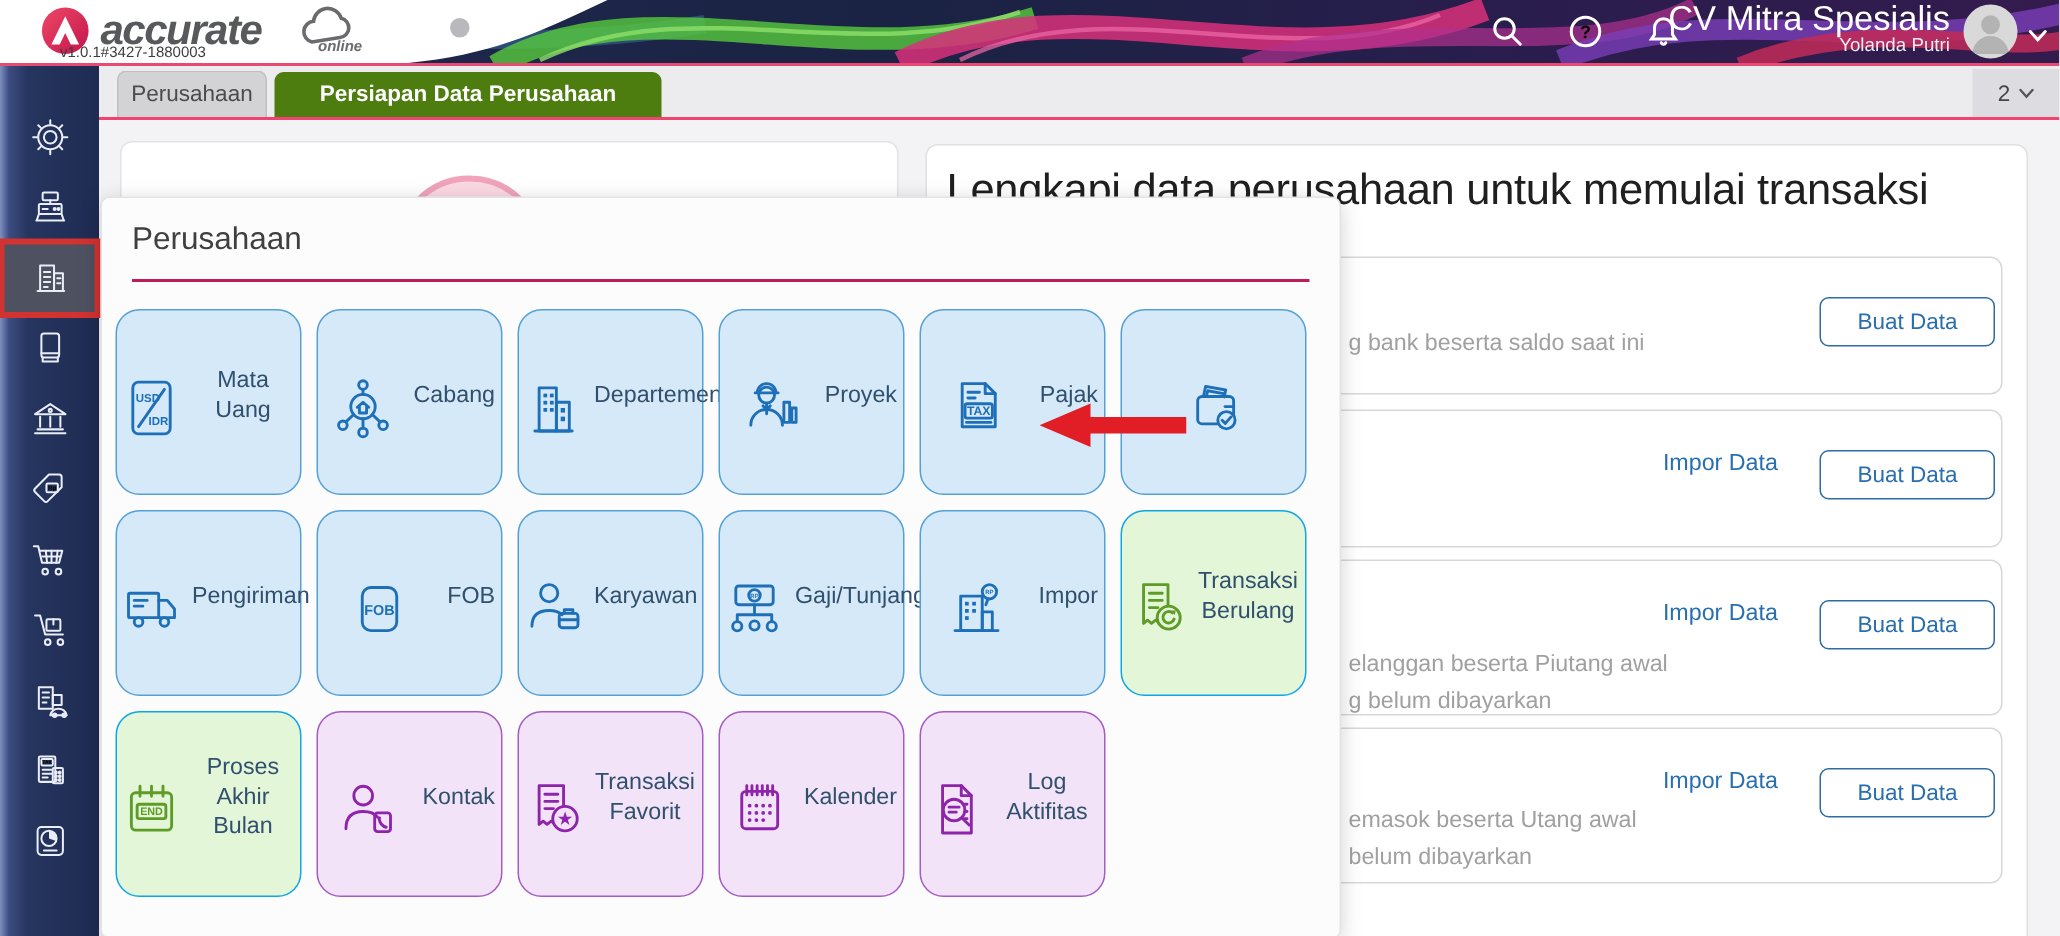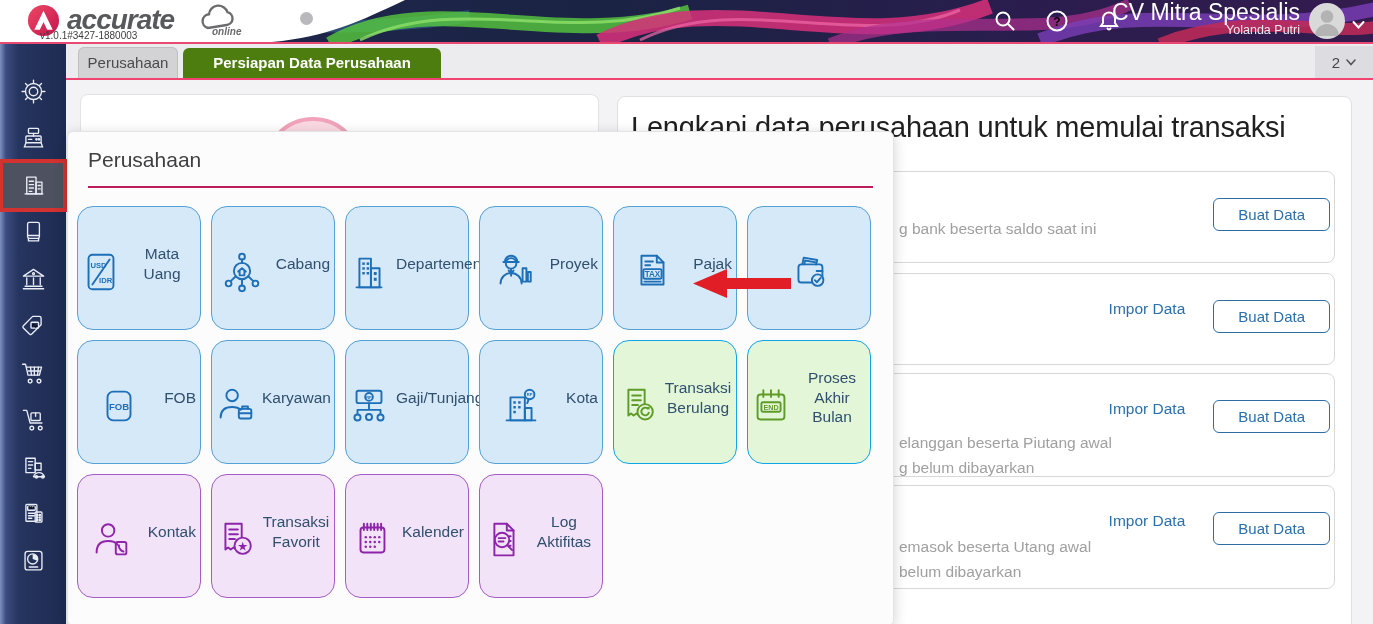--- a/index.html
+++ b/index.html
@@ -387,20 +387,32 @@
             <path d="M17,16 l1.5,-7 14,2.5 -1,4.8"></path>
             <path d="M19,16 l1,-4 11,2"></path>
             <rect x="13" y="16" width="25" height="19" rx="3"></rect>
             <path d="M32,23 h6"></path>
             <circle cx="33" cy="32.5" r="6" fill="#d6e9f8"></circle>
             <path d="M30,32.5 l2.2,2.2 4,-4.5"></path>
           </svg>
         </span>
       </div>
 
+      <div class="tile blue">
+        <span class="ic">
+          <svg viewBox="0 0 48 48">
+            <rect x="8" y="13" width="21" height="17" rx="1"></rect>
+            <path d="M29,18 h6 l5,6 v6 h-11"></path>
+            <path d="M12,18 h9 M12,22 h6"></path>
+            <circle cx="15" cy="33" r="3"></circle>
+              <circle cx="33" cy="33" r="3"></circle>
+          </svg>
+        </span>
+        <span class="lbl">Pengiriman</span>
+      </div>
 
       <div class="tile blue">
         <span class="ic">
           <svg viewBox="0 0 48 48">
             <rect x="12" y="9" width="24" height="30" rx="6"></rect>
             <text x="24" y="28" font-size="10" text-anchor="middle">FOB</text>
           </svg>
         </span>
         <span class="lbl">FOB</span>
       </div>
@@ -440,21 +452,21 @@
               <rect x="21" y="19" width="2.6" height="2.6" fill="currentColor" stroke="none"></rect>
             <rect x="16" y="24" width="2.6" height="2.6" fill="currentColor" stroke="none"></rect>
               <rect x="21" y="24" width="2.6" height="2.6" fill="currentColor" stroke="none"></rect>
             <rect x="16" y="29" width="2.6" height="2.6" fill="currentColor" stroke="none"></rect>
             <rect x="28" y="26" width="7" height="13"></rect>
             <circle cx="33" cy="12" r="5"></circle>
             <text x="33" y="13.8" font-size="4.2" text-anchor="middle">RP</text>
             <path d="M32,17 l-1.5,4 M9,39 h30"></path>
           </svg>
         </span>
-        <span class="lbl">Kota</span>
+        <span class="lbl">Impor</span>
       </div>
 
       <div class="tile green">
         <span class="ic">
           <svg viewBox="0 0 48 48">
             <path d="M15,7 h17 v27 l-2.8,-2.2 -2.9,2.2 -2.9,-2.2 -2.9,2.2 -2.7,-2.2 -2.8,2.2 z"></path>
             <path d="M19,13 h9 M19,18 h9 M19,23 h6"></path>
             <circle cx="32.5" cy="30" r="8" fill="#e3f6d8"></circle>
             <path d="M36.3,31 a4,4 0 1 1 -1.2,-4.3"></path>
             <path d="M33.8,25.2 l3.6,-0.4 -0.6,3.4 z" fill="currentColor" stroke="none"></path>

